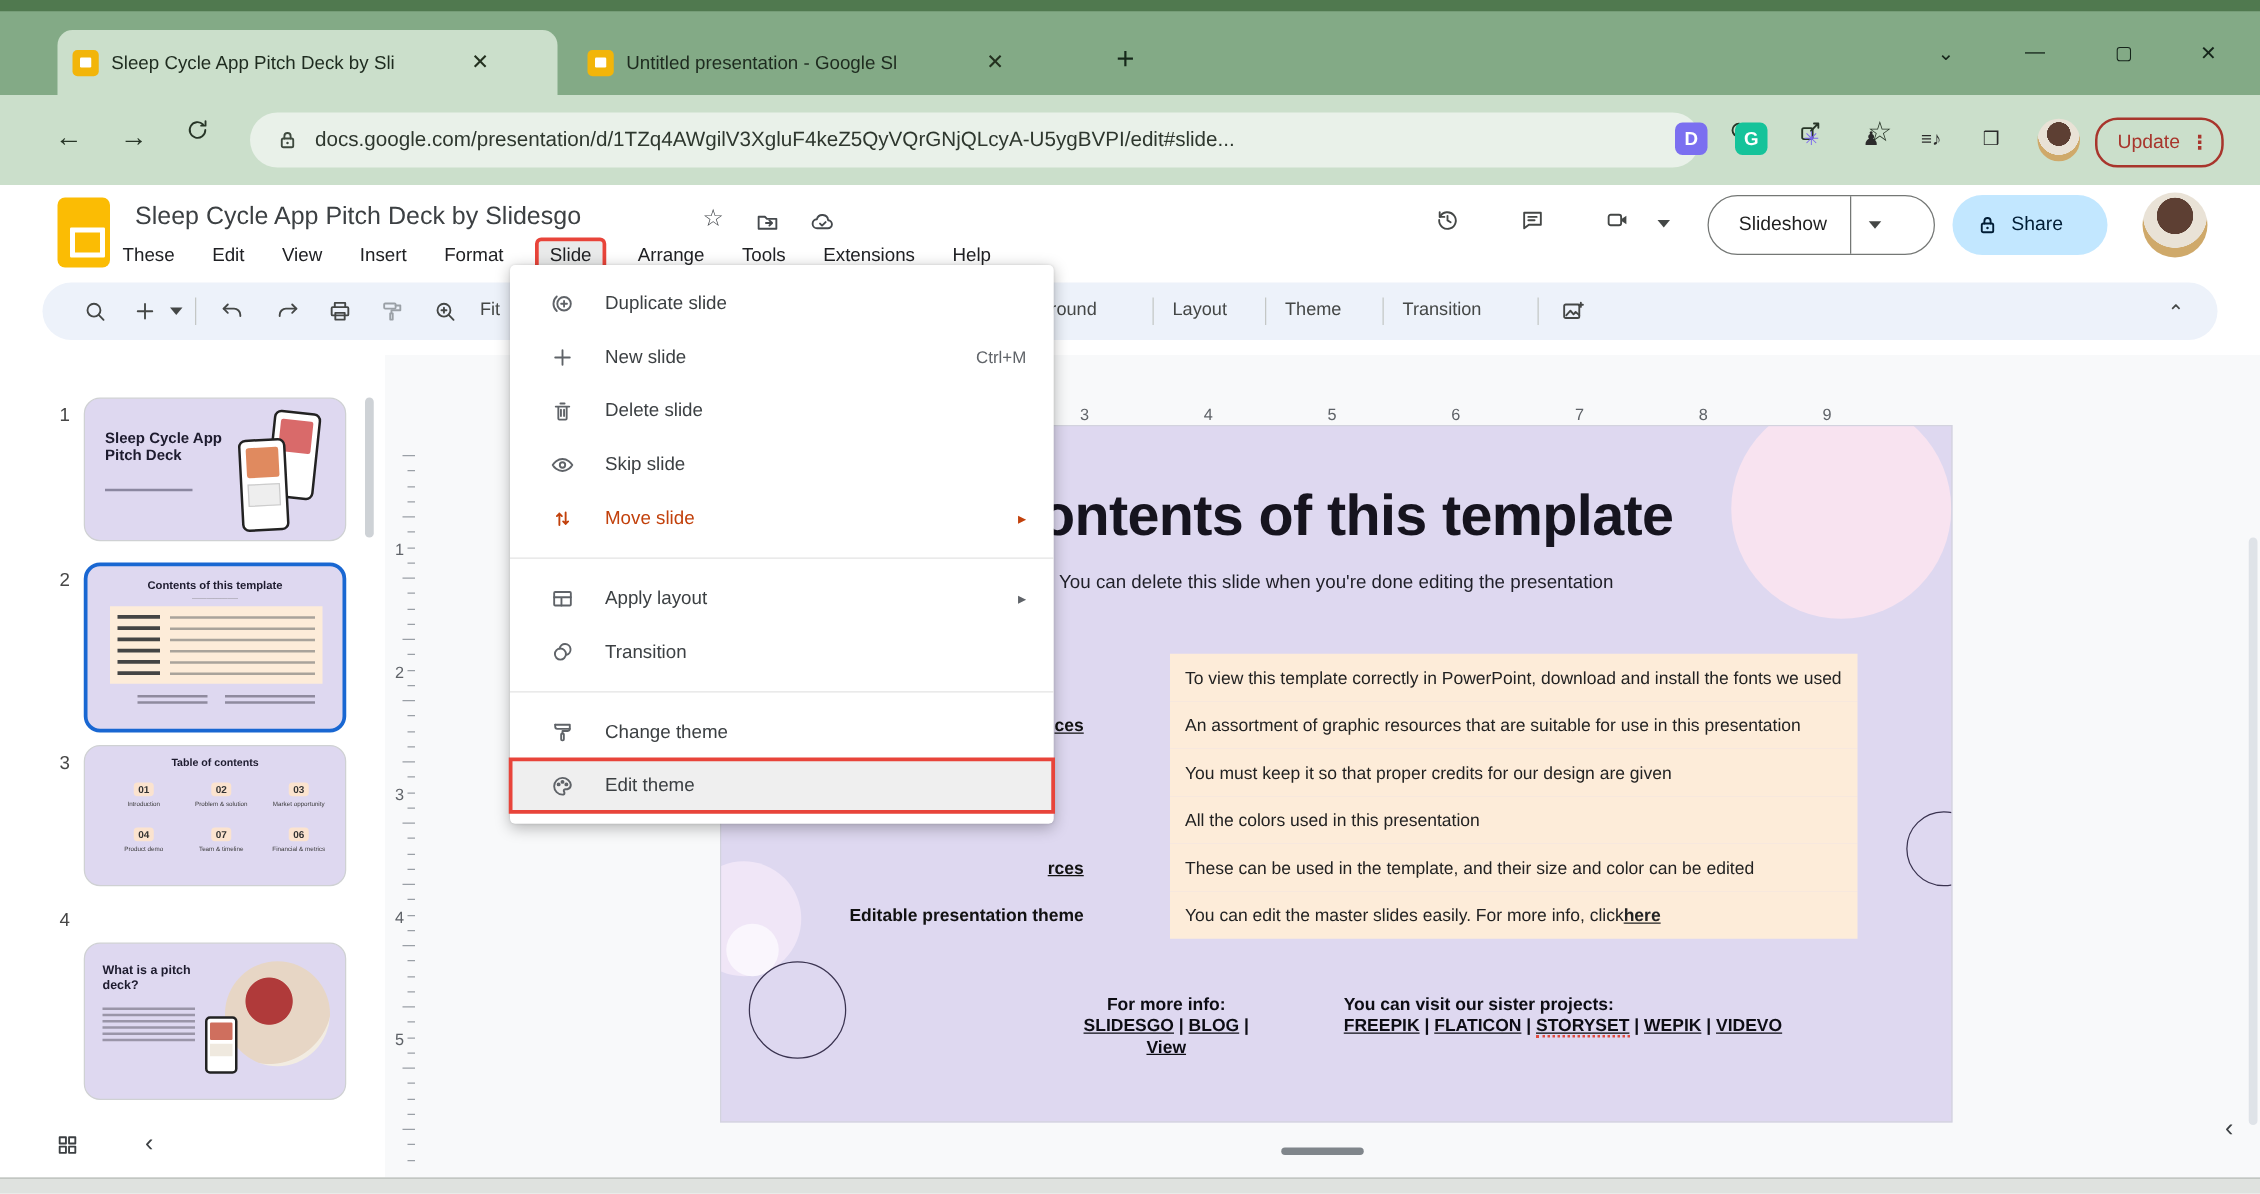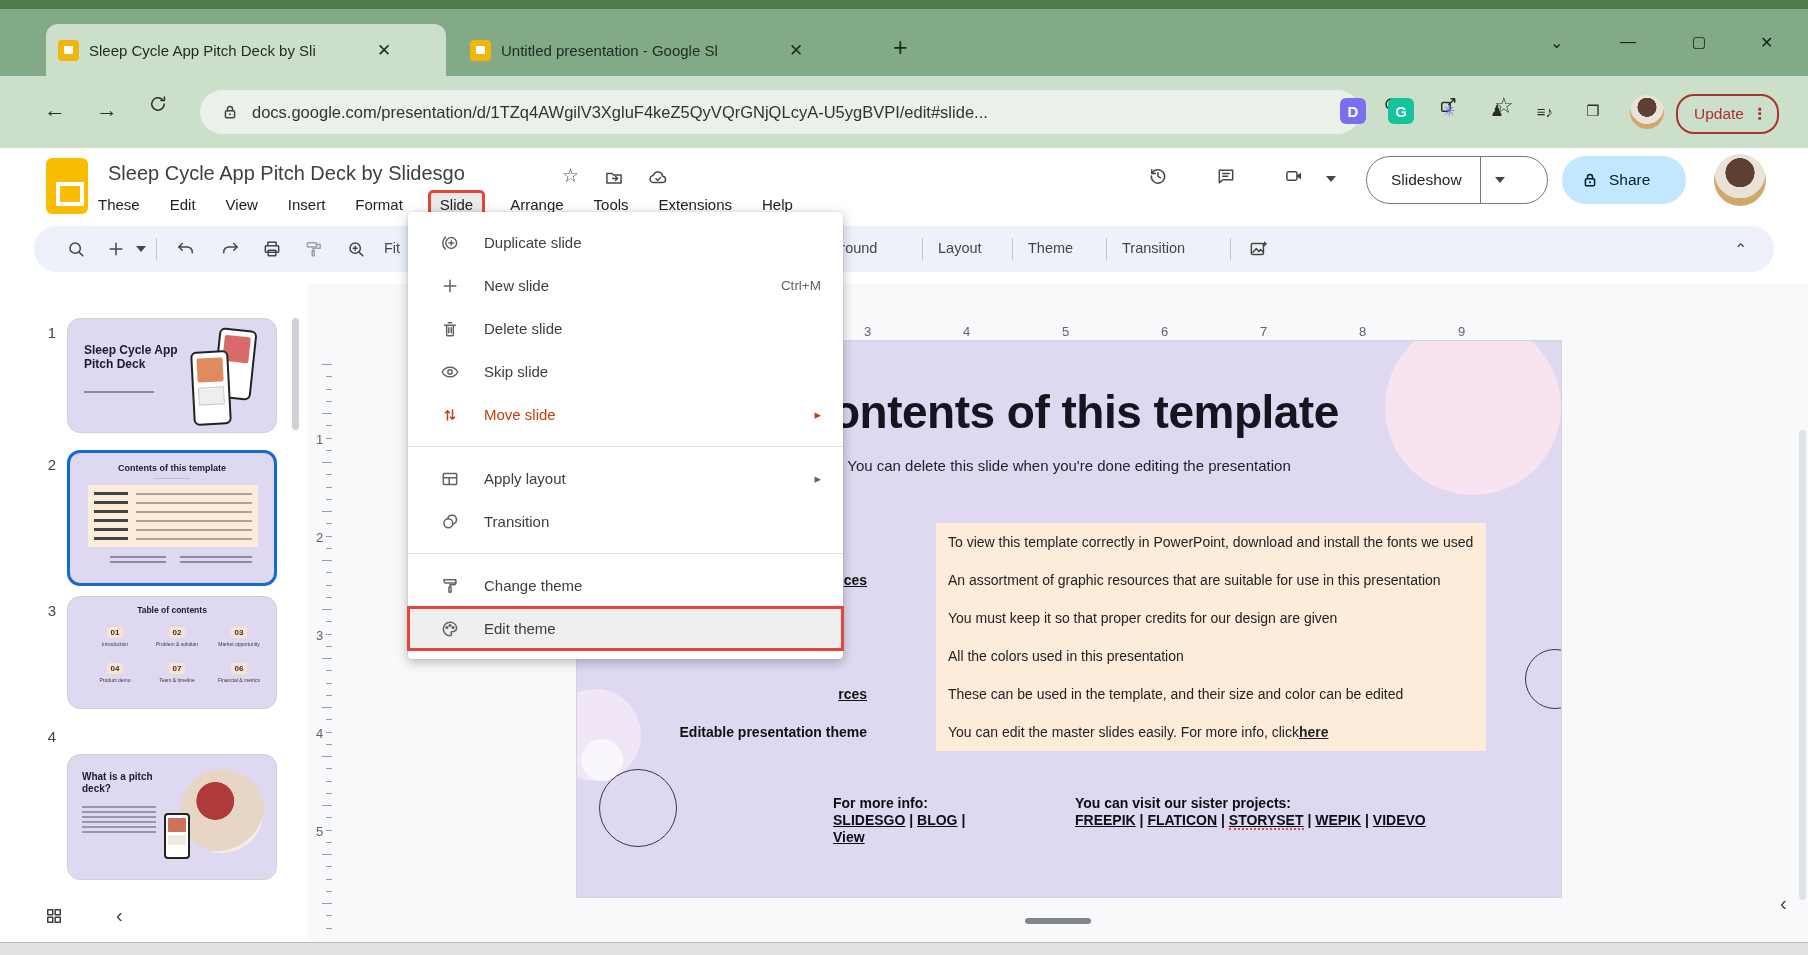--- a/index.html
+++ b/index.html
@@ -567,21 +567,21 @@
             </div>
             <div class="trow">
               <div class="tleft">Editable presentation theme</div>
               <div class="tright">
                 <span>You can edit the master slides easily. For more info, click </span>
                 <span style="font-weight: bold; text-decoration: underline;">here</span>
               </div>
             </div>
           </div>
 
-        <div class="foot" style="left:256px;top:454px;width:164px;text-align:left;">
+        <div class="foot" style="left:274px;top:454px;width:164px;text-align:center;">
           <b>For more info:</b>
           <span id="foot-links-left"><span class="flink">SLIDESGO</span><span style="font-weight: bold;"> | </span><span class="flink">BLOG</span><span style="font-weight: bold;"> | </span><span class="flink">View</span></span>
         </div>
         <div class="foot" style="left:498px;top:454px;width:360px;text-align:left;">
           <b>You can visit our sister projects:</b>
           <span id="foot-links-right"><span class="flink">FREEPIK</span><span style="font-weight: bold;"> | </span><span class="flink">FLATICON</span><span style="font-weight: bold;"> | </span><span class="flink sq">STORYSET</span><span style="font-weight: bold;"> | </span><span class="flink">WEPIK</span><span style="font-weight: bold;"> | </span><span class="flink">VIDEVO</span></span>
         </div>
       </div>
 
       <div class="cscroll"></div>

